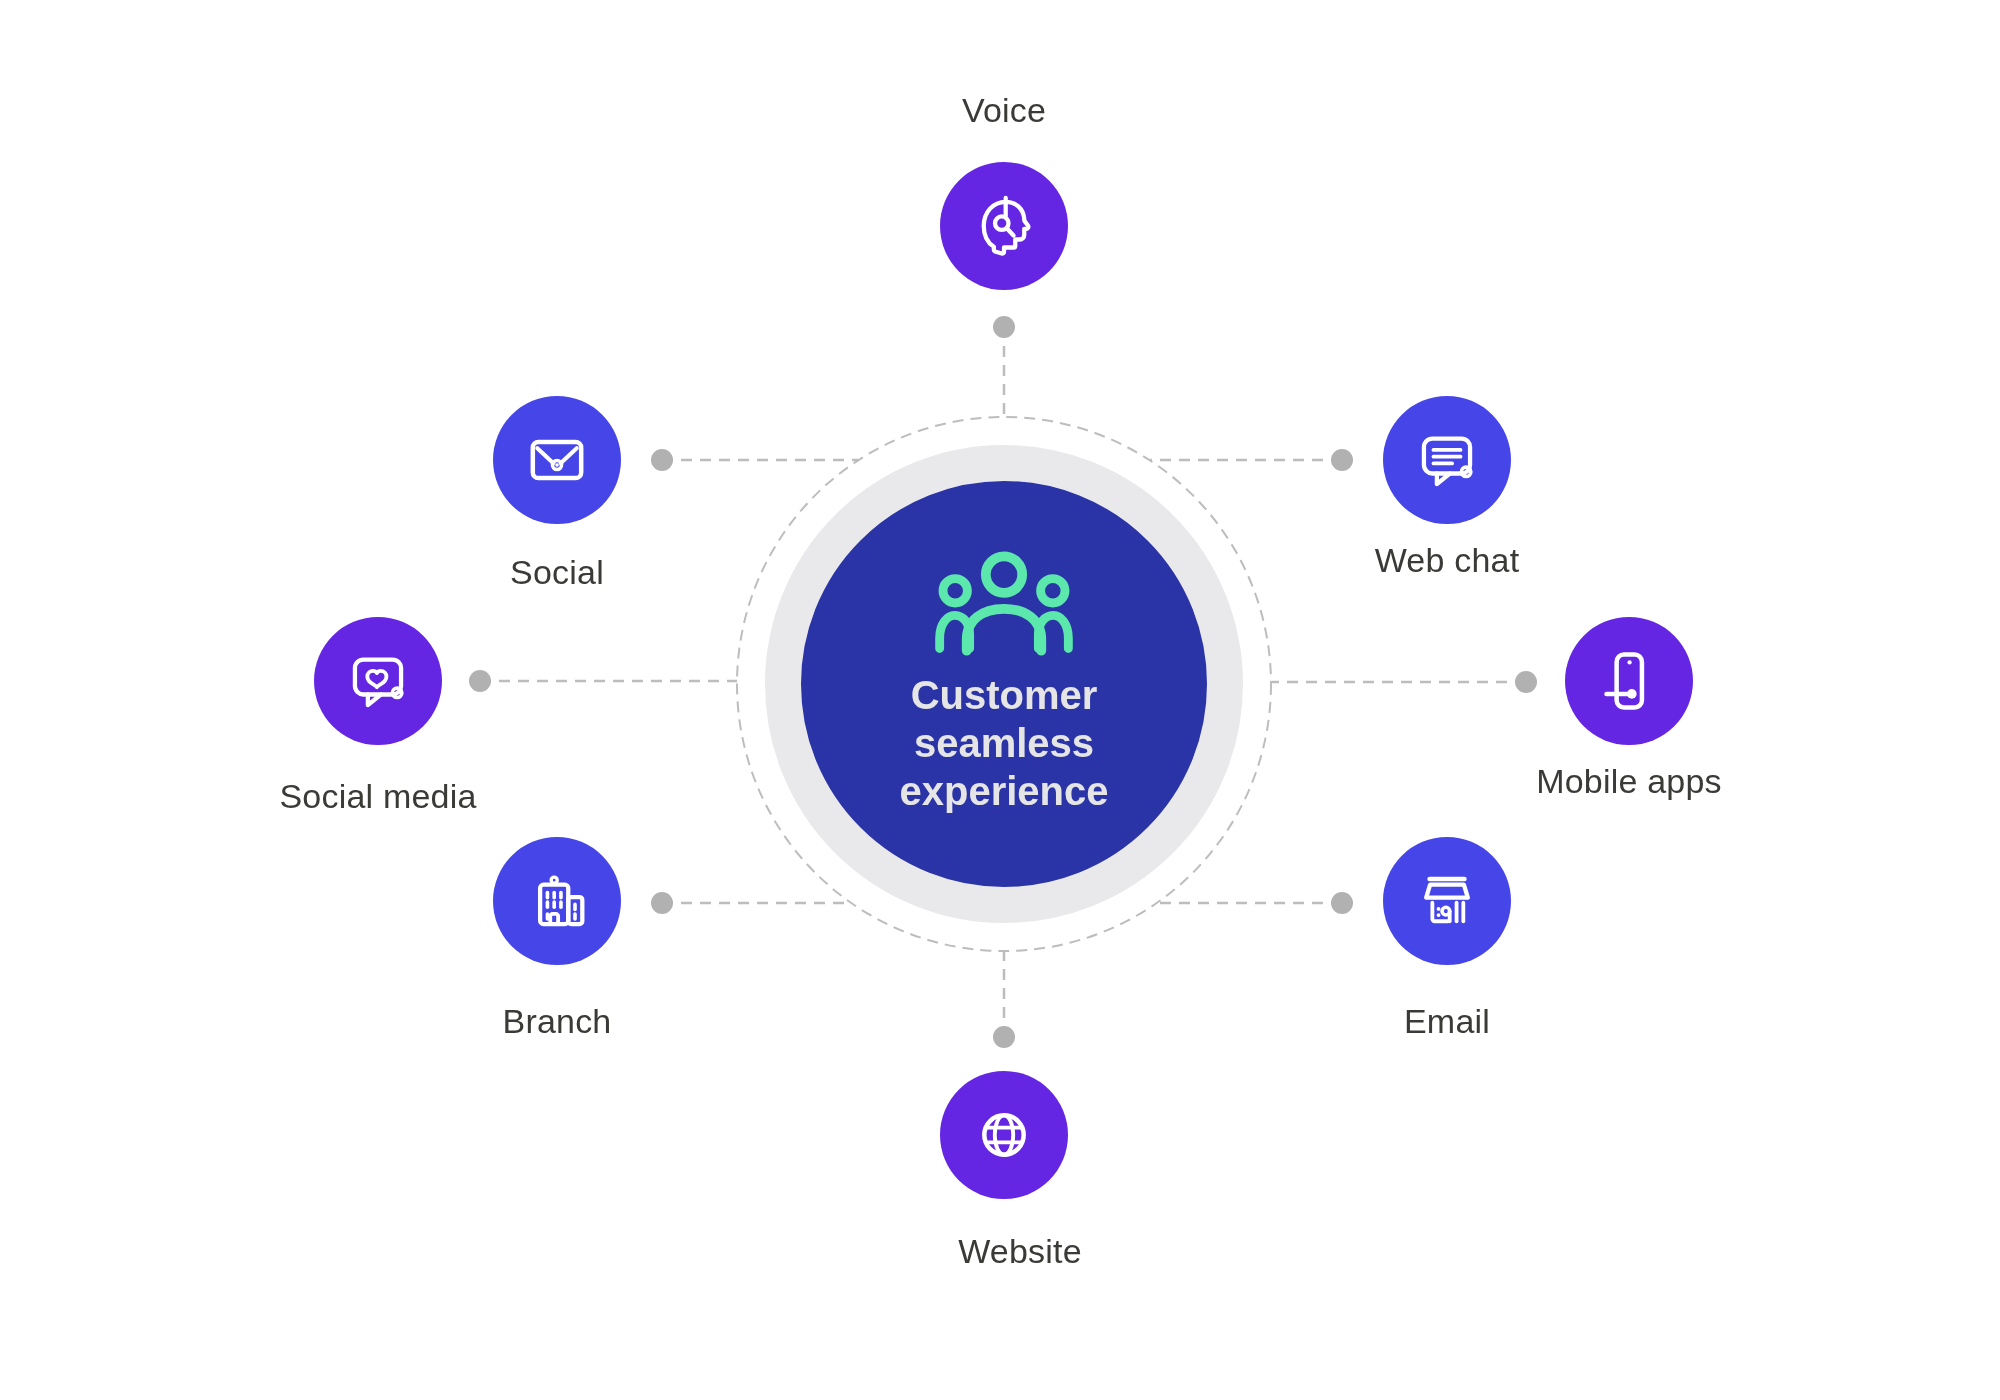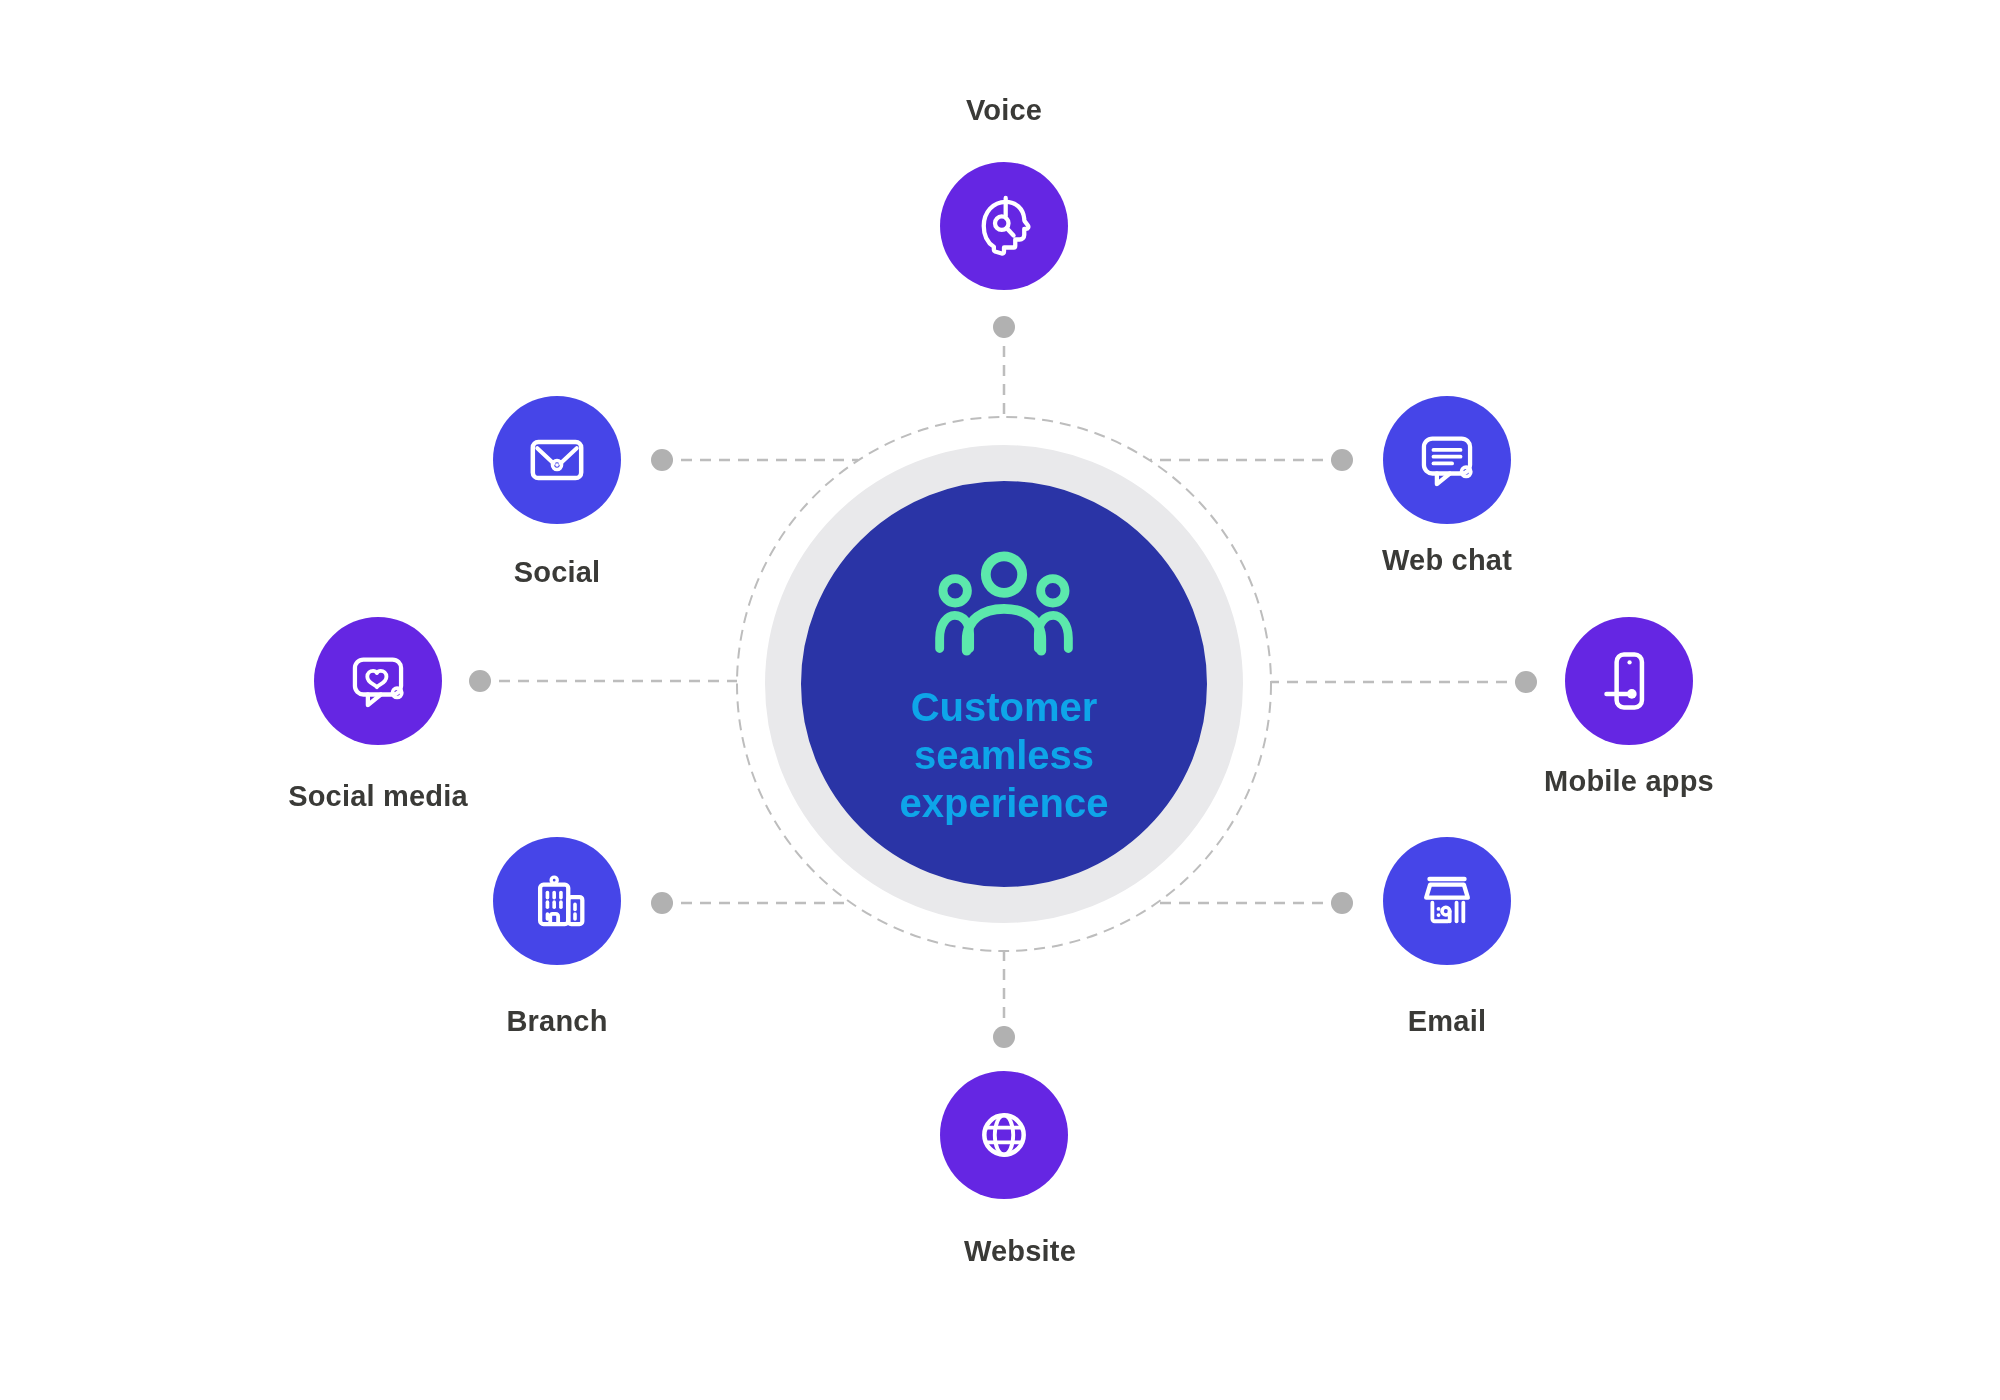--- a/index.html
+++ b/index.html
@@ -12,35 +12,35 @@
   
   .node{
     position:absolute;width:128px;height:128px;border-radius:50%;
     transform:translate(-50%,-50%);
     display:flex;align-items:center;justify-content:center;
   }
   .node svg.icon{width:72px;height:72px;display:block;}
   
   .lbl{
     position:absolute;transform:translate(-50%,-50%);
-    font-size:29px;font-weight:700;color:#3A3A37;white-space:nowrap;
+    font-size:34px;font-weight:400;color:#3A3A37;white-space:nowrap;
     letter-spacing:.2px;
   }
   
   .hub{
     position:absolute;left:1004px;top:684px;transform:translate(-50%,-50%);
     width:406px;height:406px;border-radius:50%;
     border:36px solid #E9E9EB;
     display:flex;flex-direction:column;align-items:center;
     box-sizing:content-box;
   }
   .hub svg.people{width:142px;height:116px;display:block;margin-top:64px;}
   .hub-title{
-    margin-top:22px;width:260px;text-align:center;
-    font-size:40px;line-height:48px;font-weight:700;color:#0ea5e9;
+    margin-top:10px;width:260px;text-align:center;
+    font-size:40px;line-height:48px;font-weight:700;color:#e5e5e5;
   }
   .ic{fill:none;stroke:currentColor;stroke-linecap:round;stroke-linejoin:round;}
 </style>
 </head>
 <body>
 
 <div class="canvas">
 
   <svg class="connectors" width="2000" height="1400" viewBox="0 0 2000 1400">
     <g stroke="#BDBDBD" stroke-width="2.5" fill="none" stroke-dasharray="11 8">

